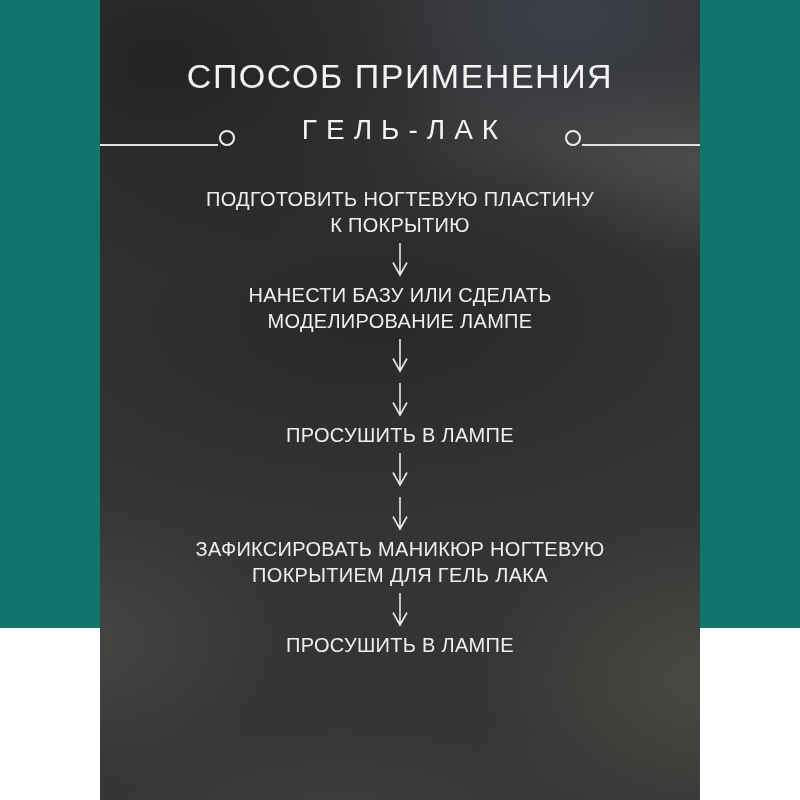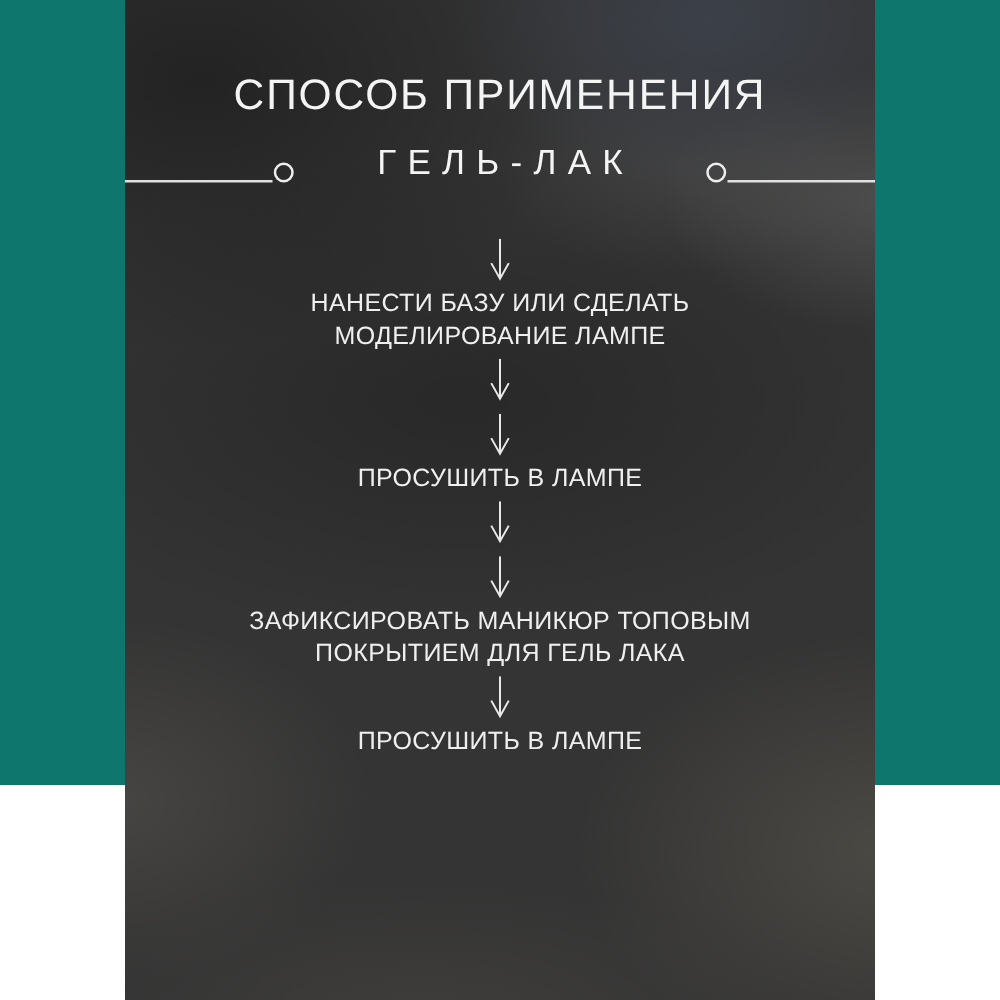--- a/index.html
+++ b/index.html
@@ -105,20 +105,22 @@
 
     <div class="subtitle-row">
       <span class="rule"></span>
       <span class="dot left"></span>
       <span class="subtitle">ГЕЛЬ-ЛАК</span>
       <span class="dot right"></span>
       <span class="rule"></span>
     </div>
 
     <div class="flow">
+      <div class="step">ПОДГОТОВИТЬ НОГТЕВУЮ ПЛАСТИНУ
+К ПОКРЫТИЮ</div>
 
       <svg class="arrow" width="18" height="34" viewBox="0 0 18 34">
         <path d="M9 0 V30.5 M2 19.5 L9 32 L16 19.5" fill="none" stroke="#e8e8e8" stroke-width="1.6"></path>
       </svg>
 
       <div class="step">НАНЕСТИ БАЗУ ИЛИ СДЕЛАТЬ
 МОДЕЛИРОВАНИЕ ЛАМПЕ</div>
 
       <svg class="arrow" width="18" height="34" viewBox="0 0 18 34">
         <path d="M9 0 V30.5 M2 19.5 L9 32 L16 19.5" fill="none" stroke="#e8e8e8" stroke-width="1.6"></path>
@@ -133,21 +135,21 @@
 
       <svg class="arrow" width="18" height="34" viewBox="0 0 18 34">
         <path d="M9 0 V30.5 M2 19.5 L9 32 L16 19.5" fill="none" stroke="#e8e8e8" stroke-width="1.6"></path>
       </svg>
 
 
       <svg class="arrow" width="18" height="34" viewBox="0 0 18 34">
         <path d="M9 0 V30.5 M2 19.5 L9 32 L16 19.5" fill="none" stroke="#e8e8e8" stroke-width="1.6"></path>
       </svg>
 
-      <div class="step">ЗАФИКСИРОВАТЬ МАНИКЮР ТОПОВЫМ
+      <div class="step">ЗАФИКСИРОВАТЬ МАНИКЮР НОГТЕВУЮ
 ПОКРЫТИЕМ ДЛЯ ГЕЛЬ ЛАКА</div>
 
       <svg class="arrow" width="18" height="34" viewBox="0 0 18 34">
         <path d="M9 0 V30.5 M2 19.5 L9 32 L16 19.5" fill="none" stroke="#e8e8e8" stroke-width="1.6"></path>
       </svg>
 
       <div class="step">ПРОСУШИТЬ В ЛАМПЕ</div>
     </div>
 
   </div>

